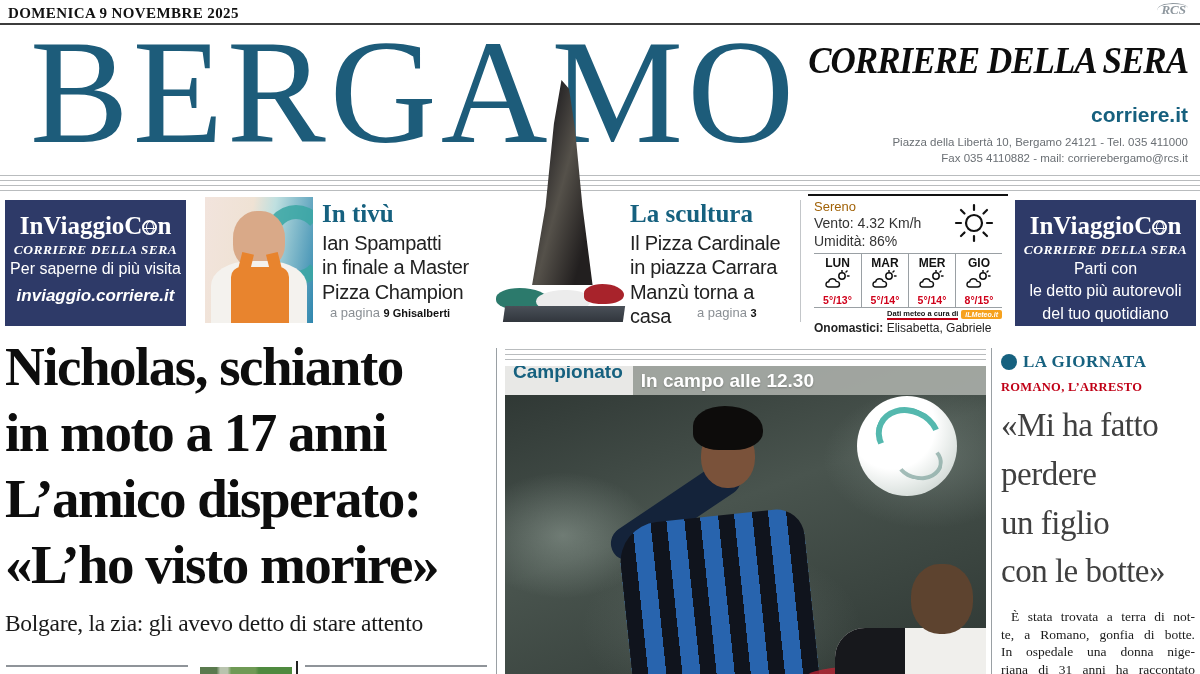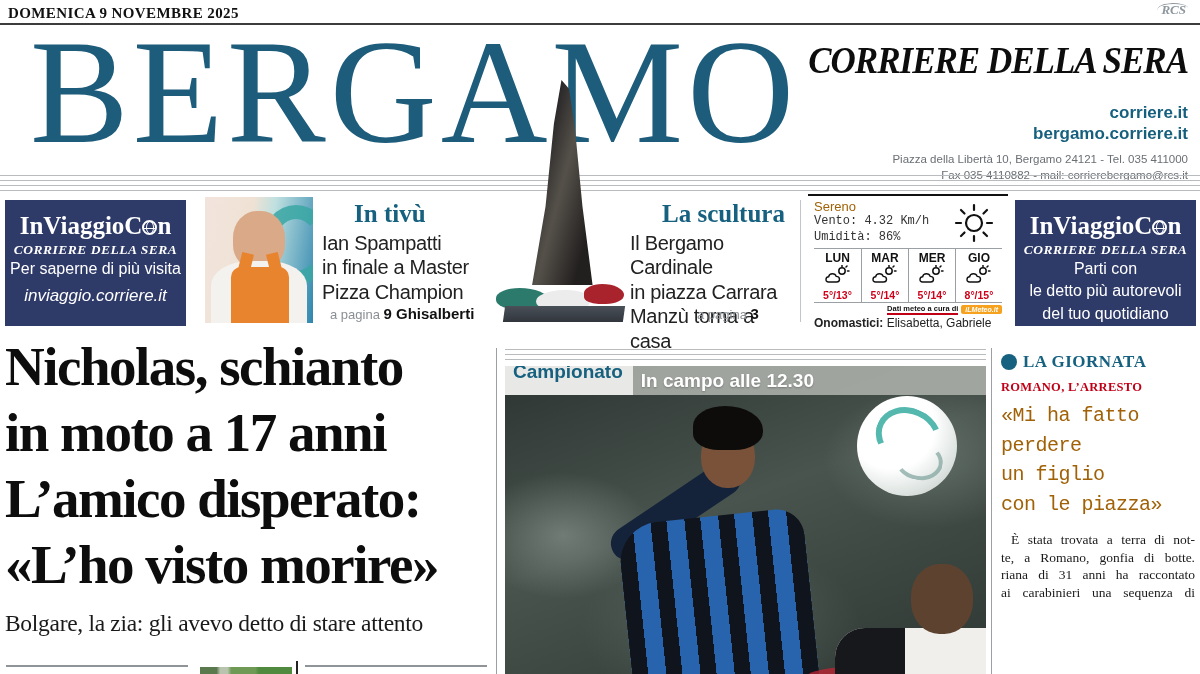--- a/index.html
+++ b/index.html
@@ -9,53 +9,53 @@
   
   .topbar-date { position:absolute; left:8px; top:5px; font-family:"Liberation Serif","DejaVu Serif",serif; font-weight:bold; font-size:15px; letter-spacing:.4px; color:#111; }
   .topbar-rcs { position:absolute; right:14px; top:2px; font-family:"Liberation Serif",serif; font-style:italic; font-weight:bold; font-size:13px; color:#8e979e; }
   .topbar-rcs::after { content:""; position:absolute; left:-4px; right:-2px; top:1px; height:7px; border-top:1.5px solid #8e979e; border-radius:50% 80% 0 0 / 100% 100% 0 0; transform:rotate(-4deg); }
   .top-rule { position:absolute; left:0; top:23px; width:1200px; height:2px; background:#3c3c3c; }
 
   
   .masthead-title { position:absolute; left:30px; top:18px; font-family:"Liberation Serif","DejaVu Serif",serif; font-size:148px; font-weight:normal; letter-spacing:4px; color:#1d5c7a; line-height:1; }
   .brand-right { position:absolute; right:12px; top:40px; text-align:right; }
   .corriere-logo { font-family:"Liberation Serif","DejaVu Serif",serif; font-style:italic; font-weight:900; font-size:35px; letter-spacing:-1px; color:#0d0d0d; transform:scaleY(1.08); transform-origin:top right; white-space:nowrap; }
-  .site-urls { margin-top:22px; font-size:17px; font-weight:bold; color:#16607e; line-height:1.25; }
+  .site-urls { margin-top:22px; font-size:21px; font-weight:bold; color:#16607e; line-height:1.25; }
   .address { margin-top:6px; font-size:11.5px; color:#6a6f74; line-height:1.4; }
 
   .multirule { position:absolute; left:0; top:175px; width:1200px; height:17px;
     background:repeating-linear-gradient(to bottom,#b9bcbe 0,#b9bcbe 1px,transparent 1px,transparent 5px); }
 
   
   .navy-box { position:absolute; top:200px; height:126px; background:#2e3a68; color:#fff; text-align:center; padding-top:12px; }
   .navy-left { left:5px; width:181px; }
   .navy-right { left:1015px; width:181px; }
   .nb-brand { font-family:"Liberation Serif",serif; font-weight:bold; font-size:25px; white-space:nowrap; }
   .globe { display:inline-block; width:15px; height:15px; border:2px solid #fff; border-radius:50%; position:relative; vertical-align:-1px; }
   .globe::before { content:""; position:absolute; left:50%; top:-1px; bottom:-1px; width:6px; margin-left:-4px; border:1px solid #fff; border-radius:50%; }
   .globe::after { content:""; position:absolute; left:-1px; right:-1px; top:50%; border-top:1.5px solid #fff; }
   .nb-sub { font-family:"Liberation Serif",serif; font-style:italic; font-weight:900; font-size:13.5px; letter-spacing:.5px; margin-top:2px; }
   .nb-lines { font-size:16px; line-height:1.4; }
-  .nb-link { margin-top:6px; font-size:17px; font-weight:normal; font-style:italic;text-align:center; }
+  .nb-link { margin-top:6px; font-size:17px; font-weight:bold; font-style:italic;text-align:center; }
 
   .tivu-photo { position:absolute; left:205px; top:197px; width:108px; height:126px; overflow:hidden;
     background:linear-gradient(100deg,#f2e4dd 0%,#efe2d4 38%,#bfe0e0 55%,#2f86ae 100%); }
   .tp-c { position:absolute; right:-18px; top:8px; width:70px; height:80px; border:14px solid #3aa7a4; border-radius:50%; border-right-color:transparent; opacity:.85; }
   .tp-head { position:absolute; left:28px; top:14px; width:52px; height:58px; background:#d9a988; border-radius:46% 46% 42% 42%; }
   .tp-shirt { position:absolute; left:6px; top:64px; width:96px; height:62px; background:#f4f2ee; border-radius:40% 40% 0 0; }
   .tp-apron { position:absolute; left:26px; top:70px; width:58px; height:56px; background:#e8842e; border-radius:10px 10px 0 0; }
   .tp-strap { position:absolute; top:56px; width:12px; height:26px; background:#e8842e; transform:rotate(14deg); }
 
-  .kicker-teal { font-family:"Liberation Serif",serif; font-weight:bold; color:#16617f; font-size:25px;margin-left:32px; }
+  .kicker-teal { font-family:"Liberation Serif",serif; font-weight:bold; color:#16617f; font-size:25px; }
   .promo-text { position:absolute; top:200px; }
   .tivu-text { left:322px; width:172px; }
   .scultura-text { left:630px; width:164px; }
   .promo-lines { margin-top:3px; font-size:20px; line-height:1.22; color:#222; letter-spacing:-.3px; }
   .page-ref { position:absolute; font-size:13px; color:#8a8f94; white-space:nowrap; }
-  .page-ref b { color:#111; font-size:15px; }
+  .page-ref b { color:#111; font-size:11px; }
   .tivu-ref { left:330px; top:305px; }
   .scultura-ref { left:697px; top:305px; }
 
   .vdiv { position:absolute; background:#c3c6c9; width:1px; }
   .vdiv-1 { left:800px; top:200px; height:122px; }
 
   
   .statue { position:absolute; left:500px; top:80px; width:128px; height:246px; z-index:6; }
   .statue-body { position:absolute; left:22px; top:0; width:84px; height:218px; background:linear-gradient(105deg,#17161a 20%,#55514a 48%,#221f1f 75%);
     clip-path:polygon(47% 0,56% 4%,63% 22%,72% 58%,84% 94%,12% 94%,28% 58%,38% 20%); }
@@ -63,21 +63,21 @@
   .statue-cloth-w { position:absolute; left:36px; top:210px; width:54px; height:22px; background:#ececec; border-radius:55% 45% 50% 50%; }
   .statue-cloth-r { position:absolute; left:84px; top:204px; width:40px; height:20px; background:#a8232b; border-radius:50% 60% 50% 40%; }
   .statue-plinth { position:absolute; left:4px; top:226px; width:120px; height:16px; background:linear-gradient(#4a5058,#31363d); transform:skewX(-8deg); }
 
   
   .weather { position:absolute; left:808px; top:194px; width:200px; height:130px; border-top:2px solid #111; padding:4px 6px 0 6px; font-family:"Liberation Sans",sans-serif; }
   .w-head { position:relative; }
   .w-today { font-size:16px; font-weight:bold; color:#111; }
   .w-temp { color:#d0021b; }
   .w-sky { font-size:13px; color:#a16207; margin-top:-1px; }
-  .w-small { font-size:12px; color:#333; line-height:1.3;font-family:Liberation Mono, monospace; }
+  .w-small { font-size:14px; color:#333; line-height:1.3; }
   .w-sun { position:absolute; right:6px; top:2px; }
   .w-days { display:grid; grid-template-columns:repeat(4,1fr); border-top:1px solid #9aa0a4; margin-top:3px; }
   .w-day { text-align:center; padding:2px 0 1px 0; border-left:1px solid #9aa0a4; }
   .w-day:first-child { border-left:none; }
   .w-day-name { font-size:12px; font-weight:bold; color:#111; }
   .w-day-temp { font-size:10.5px; font-weight:bold; color:#d0021b; }
   .w-credit { display:flex; justify-content:flex-end; align-items:center; gap:3px; border-top:1px solid #9aa0a4; padding-top:1px; }
   .w-credit-label { font-size:7.5px; font-weight:bold; color:#111; border-bottom:2px solid #c00016; }
   .w-badge { background:#f6a21e; color:#fff; font-size:7px; font-weight:bold; font-style:italic; padding:1px 4px; border-radius:2px; }
   .w-names { font-size:12px; color:#222; margin-top:1px; }
@@ -124,40 +124,39 @@
       background:radial-gradient(circle at 35% 30%, #ffffff 0 45%, #dfe5e2 70%, #b9c1bd 100%); }
   .ball::before { content:""; position:absolute; left:18%; top:12%; width:55%; height:45%; border:6px solid #2aa79b; border-color:#2aa79b transparent transparent #2aa79b; border-radius:50%; transform:rotate(24deg); opacity:.8; }
   .ball::after { content:""; position:absolute; right:14%; bottom:16%; width:40%; height:30%; border:4px solid #9fb3ae; border-color:transparent #7fa39d #7fa39d transparent; border-radius:50%; transform:rotate(10deg); opacity:.7; }
 
   
   .right-col { position:absolute; left:1001px; top:352px; width:194px; }
   .rc-kicker { display:flex; align-items:center; gap:6px; }
   .rc-dot { width:16px; height:16px; border-radius:50%; background:#16617f; flex:0 0 auto; }
   .rc-kicker-label { font-family:"Liberation Serif",serif; font-weight:bold; font-size:17px; letter-spacing:.5px; color:#16617f; }
   .rc-red { margin-top:8px; font-family:"Liberation Serif",serif; font-weight:bold; font-size:12.5px; letter-spacing:.3px; color:#c00016; }
-  .rc-headline { margin-top:6px; font-family:Liberation Mono, monospace; font-size:20px; line-height:1.48; letter-spacing:-.5px; color:#a16207; }
+  .rc-headline { margin-top:6px; font-family:Liberation Serif, serif; font-size:33px; line-height:1.48; letter-spacing:-.5px; color:#404040; }
   .rc-body { margin-top:12px; font-family:"Liberation Serif",serif; font-size:13.5px; line-height:1.3; color:#1a1a1a; }
   .rc-body .jl { text-align:justify; text-align-last:justify; }
   .rc-body .jl.first { text-indent:10px; }
 </style>
 </head>
 <body>
 
 <div class="page">
 
   <div class="topbar-date">DOMENICA 9 NOVEMBRE 2025</div>
   <div class="topbar-rcs">RCS</div>
   <div class="top-rule"></div>
 
   <div class="masthead-title">BERGAMO</div>
   <div class="brand-right">
     <div class="corriere-logo">CORRIERE DELLA SERA</div>
     <div class="site-urls">
       <div>corriere.it</div>
-      <div>bergamo.corriere.it</div>
     </div>
     <div class="address">
       <div>Piazza della Libertà 10, Bergamo 24121 - Tel. 035 411000</div>
       <div>Fax 035 4110882 - mail: corrierebergamo@rcs.it</div>
     </div>
   </div>
 
   <div class="multirule"></div>
 
   <div class="navy-box navy-left">
@@ -190,21 +189,21 @@
     <div class="statue-body"></div>
     <div class="statue-cloth-g"></div>
     <div class="statue-cloth-w"></div>
     <div class="statue-cloth-r"></div>
     <div class="statue-plinth"></div>
   </div>
 
   <div class="promo-text scultura-text">
     <div class="kicker-teal">La scultura</div>
     <div class="promo-lines">
-      <div>Il Bergamo Cardinale</div>
+      <div>Il Pizza Cardinale</div>
       <div>in piazza Carrara</div>
       <div>Manzù torna a casa</div>
     </div>
   </div>
   <div class="page-ref scultura-ref"><span>a pagina </span><b>3</b></div>
 
   <div class="vdiv vdiv-1"></div>
 
   <div class="weather">
     <div class="w-head">
@@ -337,24 +336,25 @@
   <div class="right-col">
     <div class="rc-kicker">
       <span class="rc-dot"></span>
       <span class="rc-kicker-label">LA GIORNATA</span>
     </div>
     <div class="rc-red">ROMANO, L’ARRESTO</div>
     <div class="rc-headline">
       <div>«Mi ha fatto</div>
       <div>perdere</div>
       <div>un figlio</div>
-      <div>con le piazza»</div>
+      <div>con le botte»</div>
     </div>
     <div class="rc-body">
       <div class="jl first">È stata trovata a terra di not-</div>
       <div class="jl">te, a Romano, gonfia di botte.</div>
+      <div class="jl">In ospedale una donna nige-</div>
       <div class="jl">riana di 31 anni ha raccontato</div>
       <div class="jl">ai carabinieri una sequenza di</div>
 
     </div>
   </div>
 
 </div>
 
 </body></html>

